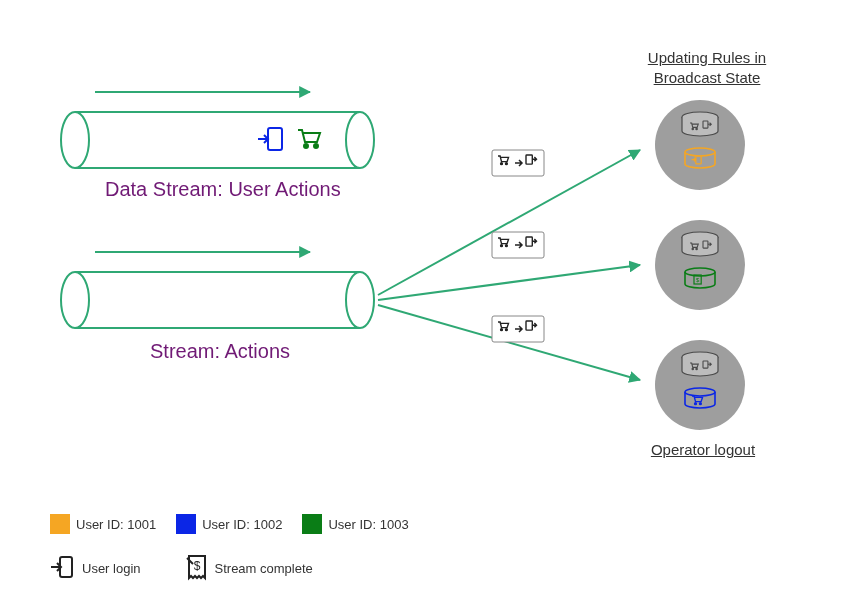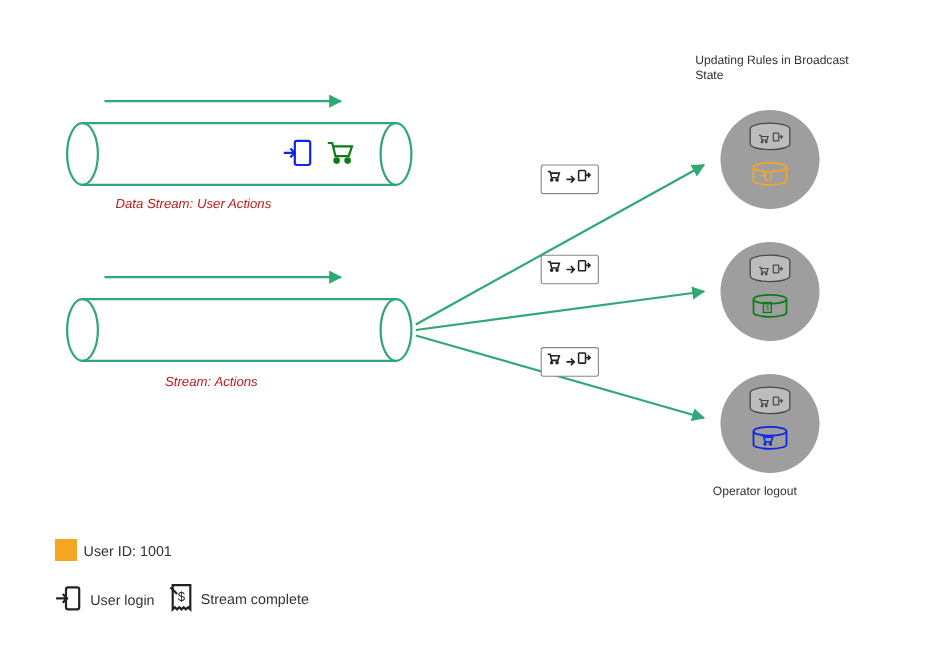--- a/index.html
+++ b/index.html
@@ -6,24 +6,24 @@
   body {
     margin: 0;
     width: 842px;
     height: 595px;
     background: #fff;
     font-family: -apple-system, BlinkMacSystemFont, "Segoe UI", Arial, sans-serif;
     position: relative;
     color: #333;
   }
   .abs { position: absolute; }
-  .stream-label { font-size: 12px; color: #b91c1c; font-style: italic; }
-  .title { font-size: 11px; line-height: 1.3; }
+  .stream-label { font-size: 20px; color: #701a75; }
+  .title { font-size: 15px; text-align: center; line-height: 1.3; text-decoration: underline; }
   .legend { position: absolute; left: 50px; }
-  .legend-row { display: flex; align-items: flex-end; gap: 20px; }
+  .legend-row { display: flex; align-items: center; gap: 20px; margin-top: 24px; }
   .swatch { width: 20px; height: 20px; display: inline-block; }
   .legend-item { display: flex; align-items: center; gap: 6px; font-size: 13px; }
 </style>
 </head>
 <body>
 
 <svg class="abs" style="left:0;top:0" width="842" height="500">
   <defs>
     <marker id="arr" viewBox="0 0 10 10" refX="9" refY="5" markerWidth="6" markerHeight="6" orient="auto-start-reverse">
       <path d="M0,0 L10,5 L0,10 z" fill="#2fa874"></path>
@@ -188,25 +188,33 @@
 <div class="abs title" style="left:648px; top:440px; width:110px">Operator logout</div>
 <div class="abs stream-label" style="left:105px; top:178px">Data Stream: User Actions</div>
 <div class="abs stream-label" style="left:150px; top:340px">Stream: Actions</div>
 
 <div class="legend" style="top:490px">
   <div class="legend-row">
     <div class="legend-item">
       <span class="swatch" style="background:#f5a623"></span>
       <span>User ID: 1001</span>
     </div>
+    <div class="legend-item">
+      <span class="swatch" style="background:#0b26e6"></span>
+      <span>User ID: 1002</span>
+    </div>
+    <div class="legend-item">
+      <span class="swatch" style="background:#0a7d16"></span>
+      <span>User ID: 1003</span>
+    </div>
   </div>
 </div>
 
 <div class="legend" style="top:530px">
-  <div class="legend-row" style="gap:12px">
+  <div class="legend-row" style="gap:44px">
     <div class="legend-item">
       <svg width="26" height="26">
           <g stroke="#222" stroke-width="2" fill="none">
             <rect x="10" y="2" width="12" height="20" rx="2"></rect>
             <path d="M1,12 h10 m-4,-4 l4,4 l-4,4"></path>
           </g>
         </svg>
       <span>User login</span>
     </div>
     <div class="legend-item">

